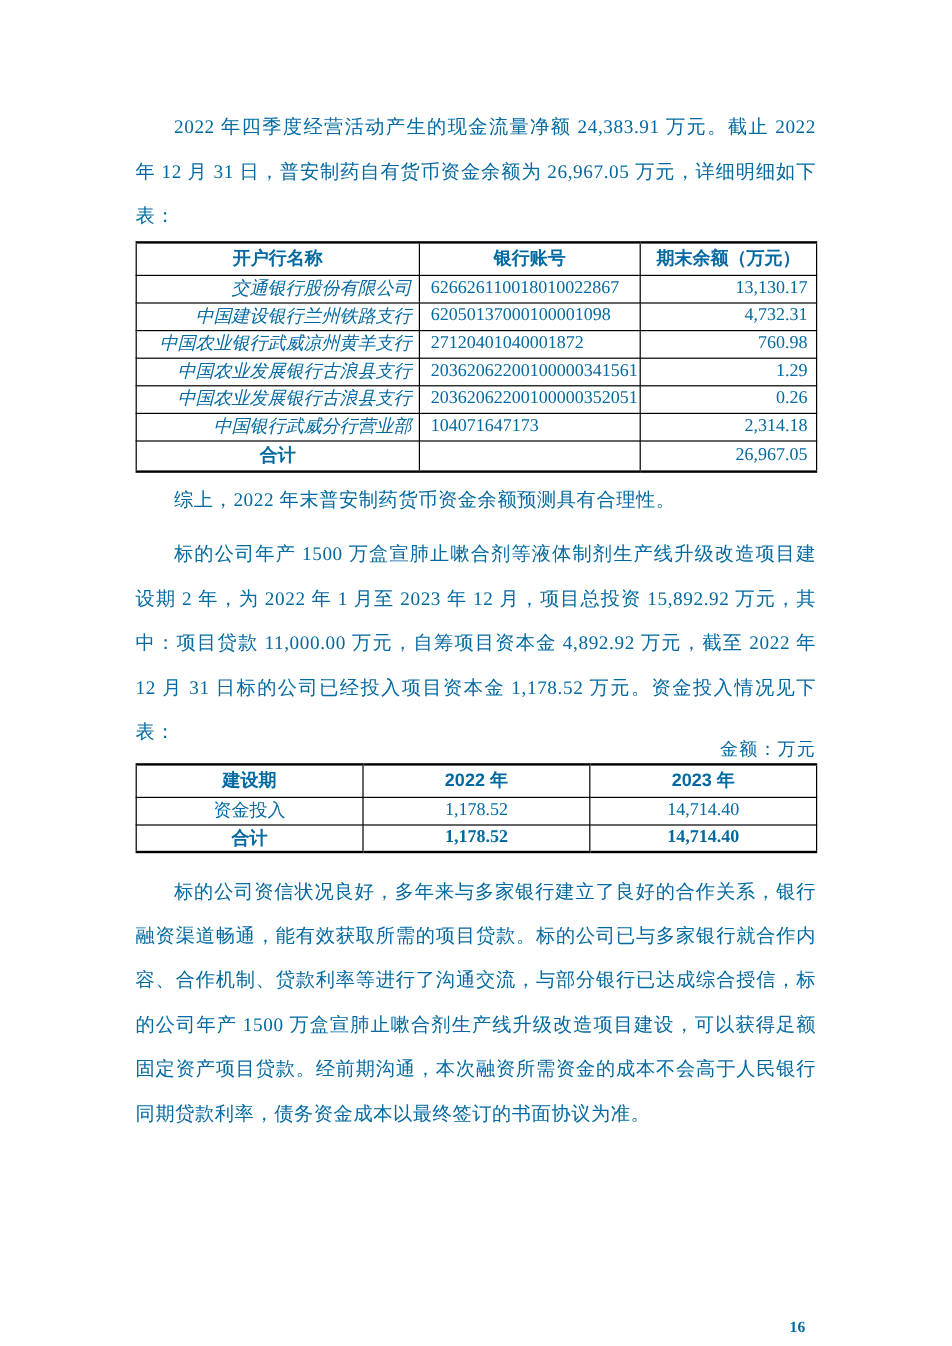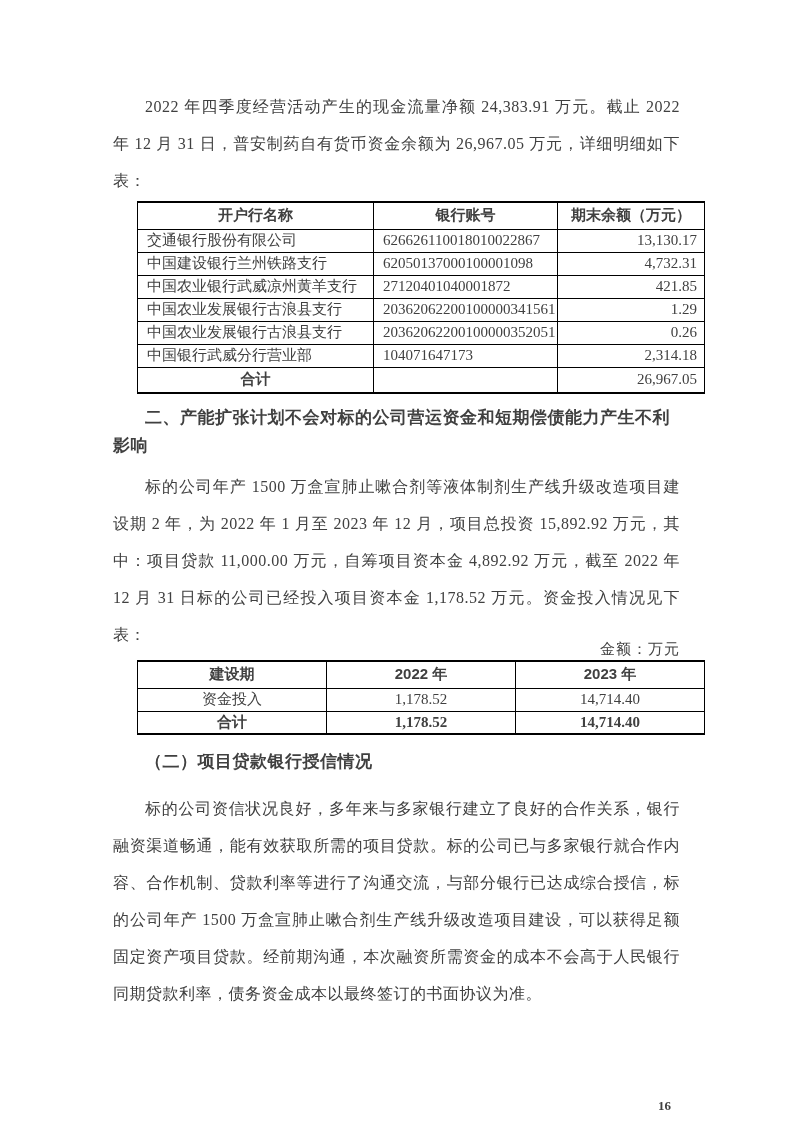--- a/index.html
+++ b/index.html
@@ -6,21 +6,21 @@
     margin: 0;
     padding: 0;
     background: #ffffff;
   }
   .page {
     position: relative;
     width: 793px;
     height: 1122px;
     margin: 0 auto;
     background: #ffffff;
-    color: #404040;
+    color: #0369a1;
     font-family: "Liberation Serif", "DejaVu Serif", serif;
     overflow: hidden;
     box-sizing: border-box;
     padding: 88px 113px 0 113px;
   }
   .content { width: 567px; }
 
   p.body-text {
     margin: 0;
     font-size: 16px;
@@ -45,21 +45,20 @@
 
   p.para-project { margin-top: 8px; }
   p.para-credit  { margin-top: 14px; }
   p.para-summary { margin-top: 5px; }
 
   table.doc-table {
     border-collapse: collapse;
     width: 567px;
     table-layout: fixed;
     font-size: 15px;
-    margin-left: 24px;
   }
   table.doc-table td, table.doc-table th {
     border: 1px solid #000;
     padding: 0 6px;
     height: 23px;
     overflow: hidden;
     white-space: nowrap;
     box-sizing: border-box;
   }
   table.doc-table tr.head th {
@@ -69,21 +68,21 @@
     font-family: "Liberation Sans", "DejaVu Sans", sans-serif;
     font-weight: bold;
     text-align: center;
   }
   table.doc-table tr.total td { border-bottom: 2.5px solid #000; }
 
   .tbl-banks { margin-top: 2px; }
   .tbl-banks col.c-name    { width: 236px; }
   .tbl-banks col.c-account { width: 184px; }
   .tbl-banks col.c-balance { width: 147px; }
-  .tbl-banks td.name    { text-align: left;  padding-left: 9px; }
+  .tbl-banks td.name    { text-align: right;  padding-left: 9px; font-style: italic; }
   .tbl-banks td.account { text-align: left;  padding-left: 9px; }
   .tbl-banks td.balance { text-align: right; padding-right: 7px; }
   .tbl-banks tr.total td.label {
     text-align: center;
     font-family: "Liberation Sans", "DejaVu Sans", sans-serif;
     font-weight: bold;
     height: 26px;
   }
   .tbl-banks tr.total td.balance { font-weight: normal; }
 
@@ -139,21 +138,21 @@
           <td class="balance">13,130.17</td>
         </tr>
         <tr>
           <td class="name">中国建设银行兰州铁路支行</td>
           <td class="account">62050137000100001098</td>
           <td class="balance">4,732.31</td>
         </tr>
         <tr>
           <td class="name">中国农业银行武威凉州黄羊支行</td>
           <td class="account">27120401040001872</td>
-          <td class="balance">421.85</td>
+          <td class="balance">760.98</td>
         </tr>
         <tr>
           <td class="name">中国农业发展银行古浪县支行</td>
           <td class="account">20362062200100000341561</td>
           <td class="balance">1.29</td>
         </tr>
         <tr>
           <td class="name">中国农业发展银行古浪县支行</td>
           <td class="account">20362062200100000352051</td>
           <td class="balance">0.26</td>
@@ -164,22 +163,22 @@
           <td class="balance">2,314.18</td>
         </tr>
         <tr class="total">
           <td class="label">合计</td>
           <td class="account"></td>
           <td class="balance">26,967.05</td>
         </tr>
       </tbody>
     </table>
 
-
-    <h2 class="sec-heading">二、产能扩张计划不会对标的公司营运资金和短期偿债能力产生不利影响</h2>
+    <p class="body-text para-summary">综上，2022 年末普安制药货币资金余额预测具有合理性。</p>
+
 
 
     <p class="body-text para-project">标的公司年产 1500 万盒宣肺止嗽合剂等液体制剂生产线升级改造项目建设期 2 年，为 2022 年 1 月至 2023 年 12 月，项目总投资 15,892.92 万元，其中：项目贷款 11,000.00 万元，自筹项目资本金 4,892.92 万元，截至 2022 年 12 月 31 日标的公司已经投入项目资本金 1,178.52 万元。资金投入情况见下表：</p>
 
     <p class="unit-note">金额：万元</p>
 
     <table class="doc-table tbl-invest">
       <colgroup>
           <col>
           <col>
@@ -197,20 +196,19 @@
           <td>14,714.40</td>
         </tr>
         <tr class="total">
           <td class="label">合计</td>
           <td>1,178.52</td>
           <td>14,714.40</td>
         </tr>
       </tbody>
     </table>
 
-    <h3 class="sub-heading second">（二）项目贷款银行授信情况</h3>
 
     <p class="body-text para-credit">标的公司资信状况良好，多年来与多家银行建立了良好的合作关系，银行融资渠道畅通，能有效获取所需的项目贷款。标的公司已与多家银行就合作内容、合作机制、贷款利率等进行了沟通交流，与部分银行已达成综合授信，标的公司年产 1500 万盒宣肺止嗽合剂生产线升级改造项目建设，可以获得足额固定资产项目贷款。经前期沟通，本次融资所需资金的成本不会高于人民银行同期贷款利率，债务资金成本以最终签订的书面协议为准。</p>
 
   </div>
 
   <div class="page-number">16</div>
 </div>
 
 </body></html>

